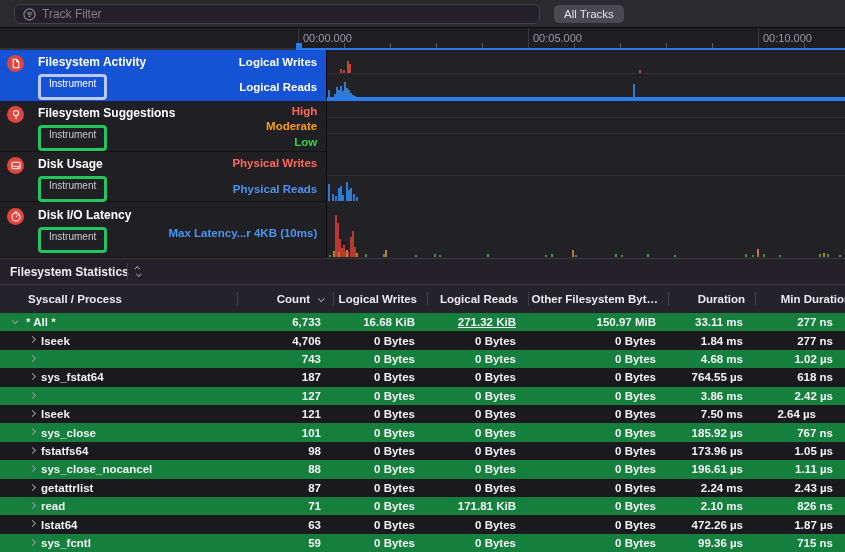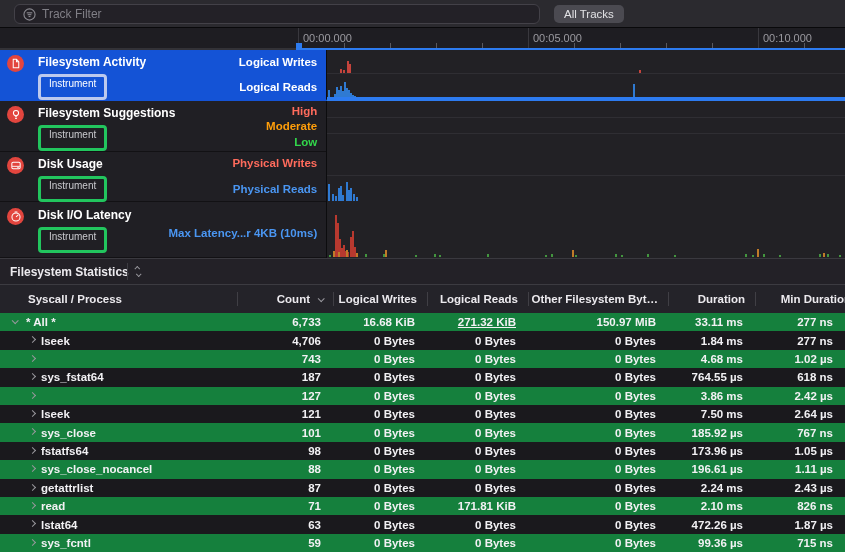--- a/index.html
+++ b/index.html
@@ -352,21 +352,21 @@
         <div class="cell num" style="left: 755px; width: 90px; padding-right: 12px;">2.42 µs</div>
       </div>
       <div class="trow odd" style="top: 92px; position: absolute;">
         <span class="chev right disc" style="left: 30px;"></span>
         <div class="cell name" style="left: 41px; width: 200px;">lseek</div>
         <div class="cell num" style="left: 237px; width: 96px; padding-right: 12px;">121</div>
         <div class="cell num" style="left: 333px; width: 94px; padding-right: 12px;">0 Bytes</div>
         <div class="cell num" style="left: 427px; width: 101px; padding-right: 12px;">0 Bytes</div>
         <div class="cell num" style="left: 528px; width: 140px; padding-right: 12px;">0 Bytes</div>
         <div class="cell num" style="left: 668px; width: 87px; padding-right: 12px;">7.50 ms</div>
-        <div class="cell num" style="left: 755px; width: 90px; padding-right: 12px; text-align: center;">2.64 µs</div>
+        <div class="cell num" style="left: 755px; width: 90px; padding-right: 29px; text-align: center;">2.64 µs</div>
       </div>
       <div class="trow even" style="top: 110.4px; position: absolute;">
         <span class="chev right disc" style="left: 30px;"></span>
         <div class="cell name" style="left: 41px; width: 200px;">sys_close</div>
         <div class="cell num" style="left: 237px; width: 96px; padding-right: 12px;">101</div>
         <div class="cell num" style="left: 333px; width: 94px; padding-right: 12px;">0 Bytes</div>
         <div class="cell num" style="left: 427px; width: 101px; padding-right: 12px;">0 Bytes</div>
         <div class="cell num" style="left: 528px; width: 140px; padding-right: 12px;">0 Bytes</div>
         <div class="cell num" style="left: 668px; width: 87px; padding-right: 12px;">185.92 µs</div>
         <div class="cell num" style="left: 755px; width: 90px; padding-right: 12px;">767 ns</div>

